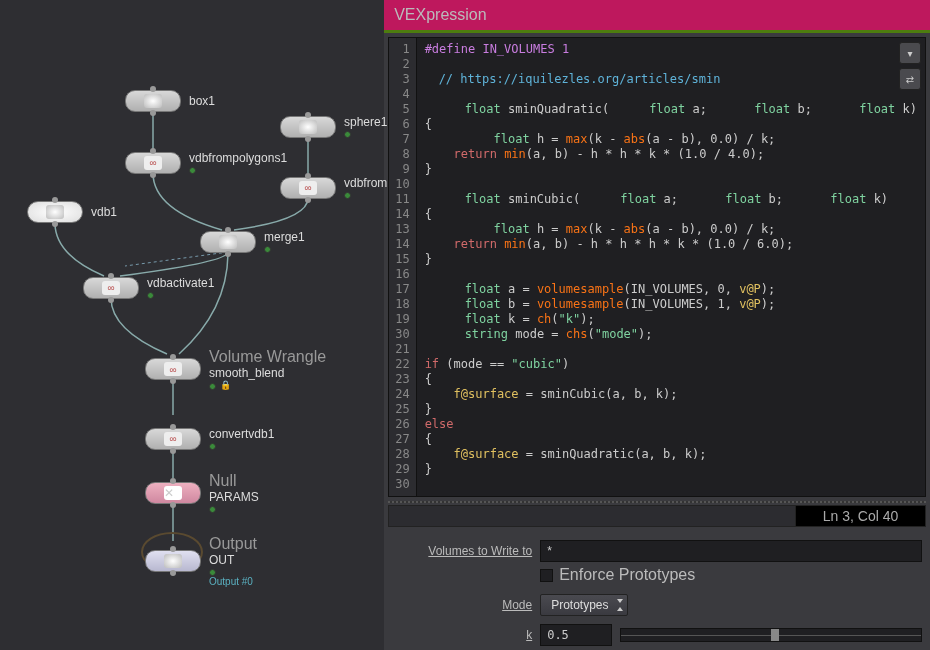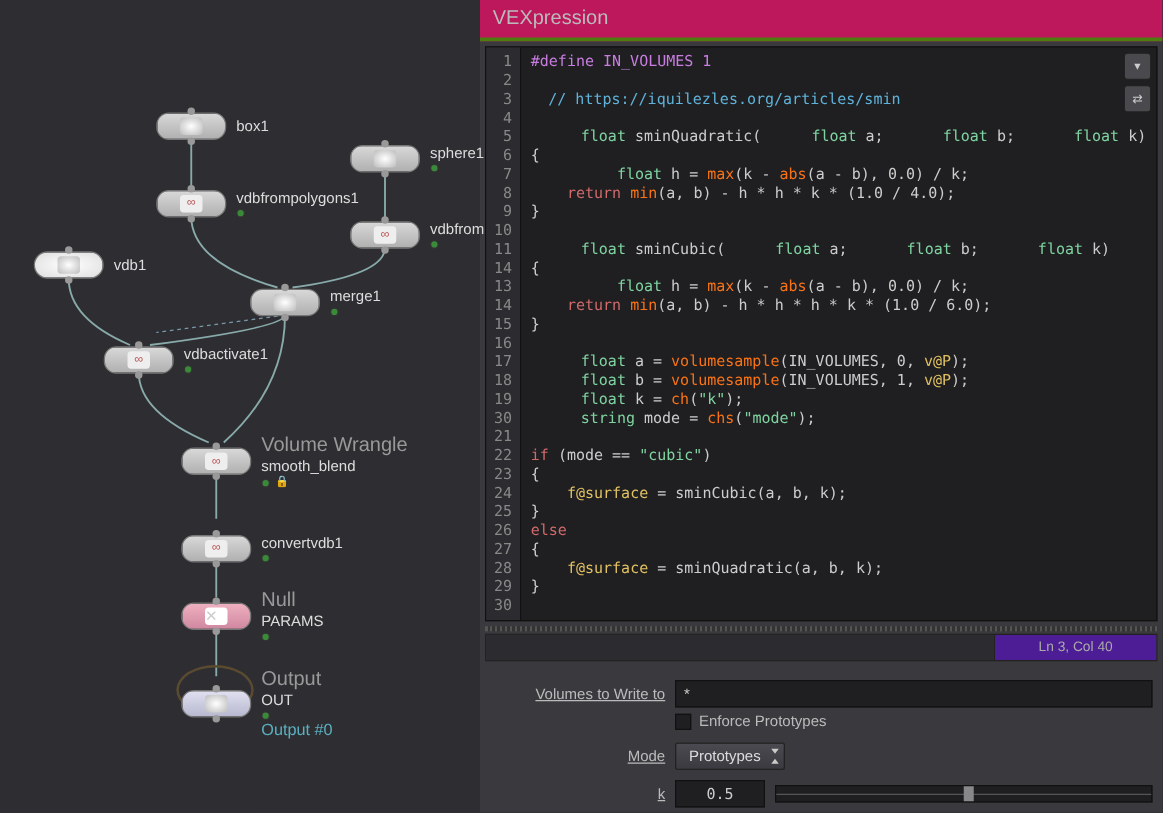--- a/index.html
+++ b/index.html
@@ -48,21 +48,21 @@
   background: radial-gradient(#fff,#bbb);
   border-radius: 3px;
 }
 .nodebox.vdb .inner::after { content:"∞"; font-size:10px; color:#b55; position:relative; }
 .nodebox.vdb .inner { display:flex; align-items:center; justify-content:center; background:#eee; }
 .nodebox.cloud {
   border-radius: 14px;
   background: radial-gradient(#fff,#ddd);
 }
 .node .label { color:#ddd; font-size:12px; }
-.node .sub { color:#999; font-size:13px; }
+.node .sub { color:#999; font-size:10px; }
 .node .type { color:#999; font-size:16px; }
 .ring {
   position:absolute;
   border:2px solid #5a4a30;
   border-radius:50%;
 }
 .statusdot {
   width: 7px; height: 7px; border-radius: 50%;
   background: #3a8a3a;
   border: 1px solid #333;
@@ -133,22 +133,22 @@
 .drag {
   height: 6px;
   background: repeating-linear-gradient(90deg,#555 0 2px,#333 2px 4px);
   margin: 0 4px;
 }
 .status {
   display:flex; margin: 2px 4px;
   border: 1px solid #222;
 }
 .status .path { flex:1; background:#2c2c30; height:20px; }
-.status .pos  { width:130px; background:#4c1d95; border-left:1px solid #222;
-  color:#aaa; font-size:11px; display:flex; align-items:center; justify-content:center; }
+.status .pos  { width:130px; background:#000000; border-left:1px solid #222;
+  color:#aaa; font-size:14px; display:flex; align-items:center; justify-content:center; }
 
 .parmrow {
   display:flex; align-items:center;
   padding: 4px 8px;
   gap: 8px;
 }
 .parmrow .lbl {
   width: 140px; text-align:right;
   color:#bbb; font-size:12px;text-decoration:underline;
 }
@@ -156,21 +156,21 @@
   flex:1;
   background:#1f1f22;
   border:1px solid #111;
   padding:3px 6px;
   color:#ccc;
   font-size:12px;
 }
 .check {
   display:flex; align-items:center; gap:6px;
   padding-left: 156px;
-  color:#bbb; font-size:12px;
+  color:#bbb; font-size:16px;
   margin-bottom: 6px;
 }
 .check .box {
   width:13px; height:13px;
   background:#1f1f22; border:1px solid #111;
 }
 .menu {
   background: linear-gradient(#4a4a50,#3a3a40);
   border:1px solid #222;
   padding:3px 18px 3px 10px;
@@ -205,21 +205,21 @@
   height:1px; background:#555;
 }
 .slider .thumb {
   position:absolute; top:0; bottom:0;
   width:8px; background:#888;
 }
 .numfield {
   width:72px;
   background:#1f1f22;
   border:1px solid #111;
-  padding:3px 24px;
+  padding:3px 6px;
   color:#ccc;
   font-family:"Consolas",monospace;
   font-size:12px;
 }
 </style>
 </head>
 <body>
 
 <div class="graph">
   <svg class="wires">

